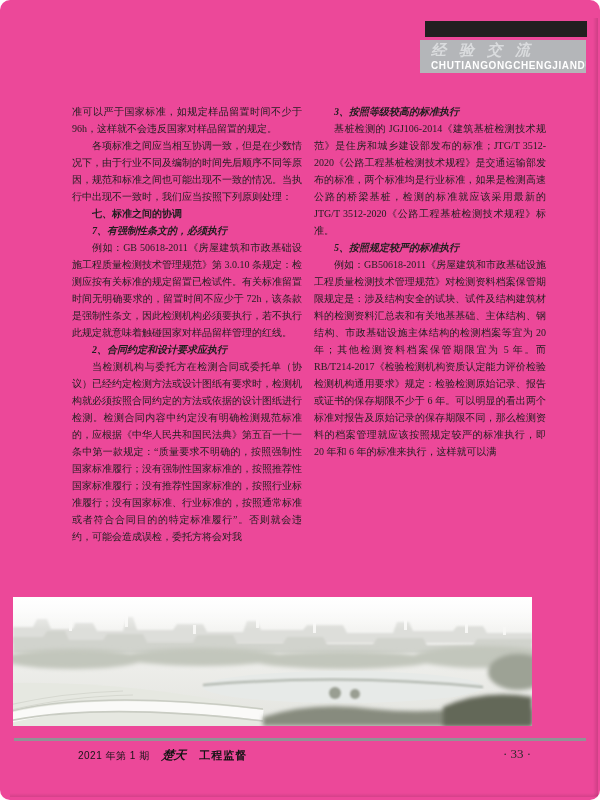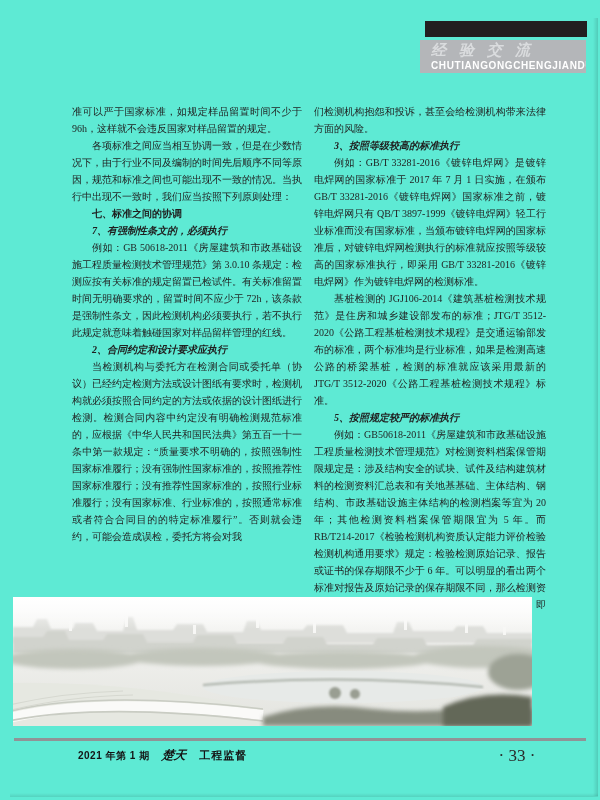--- a/index.html
+++ b/index.html
@@ -1,17 +1,17 @@
 <!DOCTYPE html>
 <html><head>
 <meta charset="utf-8">
 <style>
   html,body{margin:0;padding:0;background:#ffffff;}
-  .page{position:relative;width:600px;height:800px;background:#5eead4;overflow:hidden;
-        font-family:"Liberation Serif","DejaVu Serif",serif;}
+  .page{position:relative;width:600px;height:800px;background:#ec4899;overflow:hidden;
+        font-family:"Liberation Serif","DejaVu Serif",serif;border-radius:10px;}
   
   .edge-right{position:absolute;top:18px;right:2px;width:5px;height:778px;
       background:linear-gradient(to right,rgba(0,0,0,0),rgba(0,0,0,0.13));}
   .edge-bottom{position:absolute;left:10px;bottom:3px;width:588px;height:4px;
       background:linear-gradient(to bottom,rgba(0,0,0,0),rgba(0,0,0,0.10));}
 
   
   .header-black-bar{position:absolute;left:425px;top:21px;width:162px;height:16px;background:#221f20;}
   .header-tab{position:absolute;left:420px;top:40px;width:166px;height:33px;background:#b4b6b9;
       box-sizing:border-box;padding:2px 0 0 11px;overflow:hidden;}
@@ -32,26 +32,26 @@
 
   
   .photo{position:absolute;left:13px;top:597px;width:519px;height:129px;}
   .photo svg{display:block;}
 
   
   .footer-rule{position:absolute;left:14px;top:738px;width:572px;height:2.5px;background:#919396;}
   .footer{position:absolute;left:0;top:745px;width:600px;height:20px;
       font-family:"Liberation Sans","DejaVu Sans",sans-serif;font-size:10px;color:#141414;}
   .footer-left{position:absolute;left:78px;top:2px;white-space:nowrap;}
-  .issue{font-weight:bold;letter-spacing:0.5px;}
+  .issue{font-weight:normal;letter-spacing:0.5px;}
   .logo-script{font-family:"Liberation Serif","DejaVu Serif",serif;font-style:italic;font-weight:bold;
       font-size:12px;margin-left:10px;margin-right:2px;transform:skewX(-8deg);display:inline-block;}
   .journal-name{font-weight:bold;font-size:11px;letter-spacing:1px;margin-left:8px;}
   .page-number{position:absolute;left:487px;top:1px;width:60px;text-align:center;
-      font-family:"Liberation Serif","DejaVu Serif",serif;font-size:17px;color:#2a2a2a;}
+      font-family:"Liberation Serif","DejaVu Serif",serif;font-size:13px;color:#2a2a2a;}
 </style>
 </head>
 <body>
 
 <div class="page">
 
   <div class="header-black-bar"></div>
   <div class="header-tab">
     <div class="tab-cn">经验交流</div>
     <div class="tab-pinyin">CHUTIANGONGCHENGJIANDU</div>
@@ -61,23 +61,21 @@
     <div class="col col-left">
         <p class="para continuation">准可以严于国家标准，如规定样品留置时间不少于 96h，这样就不会违反国家对样品留置的规定。</p>
         <p class="para body">各项标准之间应当相互协调一致，但是在少数情况下，由于行业不同及编制的时间先后顺序不同等原因，规范和标准之间也可能出现不一致的情况。当执行中出现不一致时，我们应当按照下列原则处理：</p>
         <p class="para heading">七、标准之间的协调</p>
         <p class="para subheading">7、有强制性条文的，必须执行</p>
         <p class="para body">例如：GB 50618-2011《房屋建筑和市政基础设施工程质量检测技术管理规范》第 3.0.10 条规定：检测应按有关标准的规定留置已检试件。有关标准留置时间无明确要求的，留置时间不应少于 72h，该条款是强制性条文，因此检测机构必须要执行，若不执行此规定就意味着触碰国家对样品留样管理的红线。</p>
         <p class="para subheading">2、合同约定和设计要求应执行</p>
         <p class="para body">当检测机构与委托方在检测合同或委托单（协议）已经约定检测方法或设计图纸有要求时，检测机构就必须按照合同约定的方法或依据的设计图纸进行检测。检测合同内容中约定没有明确检测规范标准的，应根据《中华人民共和国民法典》第五百一十一条中第一款规定：“质量要求不明确的，按照强制性国家标准履行；没有强制性国家标准的，按照推荐性国家标准履行；没有推荐性国家标准的，按照行业标准履行；没有国家标准、行业标准的，按照通常标准或者符合合同目的的特定标准履行”。否则就会违约，可能会造成误检，委托方将会对我</p>
       </div>
     <div class="col col-right">
-        <p class="para continuation">们检测机构抱怨和投诉，甚至会给检测机构带来法律方面的风险。</p>
         <p class="para subheading">3、按照等级较高的标准执行</p>
-        <p class="para body">例如：GB/T 33281-2016《镀锌电焊网》是镀锌电焊网的国家标准于 2017 年 7 月 1 日实施，在颁布 GB/T 33281-2016《镀锌电焊网》国家标准之前，镀锌电焊网只有 QB/T 3897-1999《镀锌电焊网》轻工行业标准而没有国家标准，当颁布镀锌电焊网的国家标准后，对镀锌电焊网检测执行的标准就应按照等级较高的国家标准执行，即采用 GB/T 33281-2016《镀锌电焊网》作为镀锌电焊网的检测标准。</p>
         <p class="para body">基桩检测的 JGJ106-2014《建筑基桩检测技术规范》是住房和城乡建设部发布的标准；JTG/T 3512-2020《公路工程基桩检测技术规程》是交通运输部发布的标准，两个标准均是行业标准，如果是检测高速公路的桥梁基桩，检测的标准就应该采用最新的 JTG/T 3512-2020《公路工程基桩检测技术规程》标准。</p>
         <p class="para subheading">5、按照规定较严的标准执行</p>
         <p class="para body">例如：GB50618-2011《房屋建筑和市政基础设施工程质量检测技术管理规范》对检测资料档案保管期限规定是：涉及结构安全的试块、试件及结构建筑材料的检测资料汇总表和有关地基基础、主体结构、钢结构、市政基础设施主体结构的检测档案等宜为 20 年；其他检测资料档案保管期限宜为 5 年。而 RB/T214-2017《检验检测机构资质认定能力评价检验检测机构通用要求》规定：检验检测原始记录、报告或证书的保存期限不少于 6 年。可以明显的看出两个标准对报告及原始记录的保存期限不同，那么检测资料的档案管理就应该按照规定较严的标准执行，即 20 年和 6 年的标准来执行，这样就可以满</p>
       </div>
   </div>
 
   <div class="photo">
     <svg width="519" height="129" viewBox="0 0 519 129" preserveAspectRatio="none">
       <defs>
         <linearGradient id="sky" x1="0" y1="0" x2="0" y2="1">

